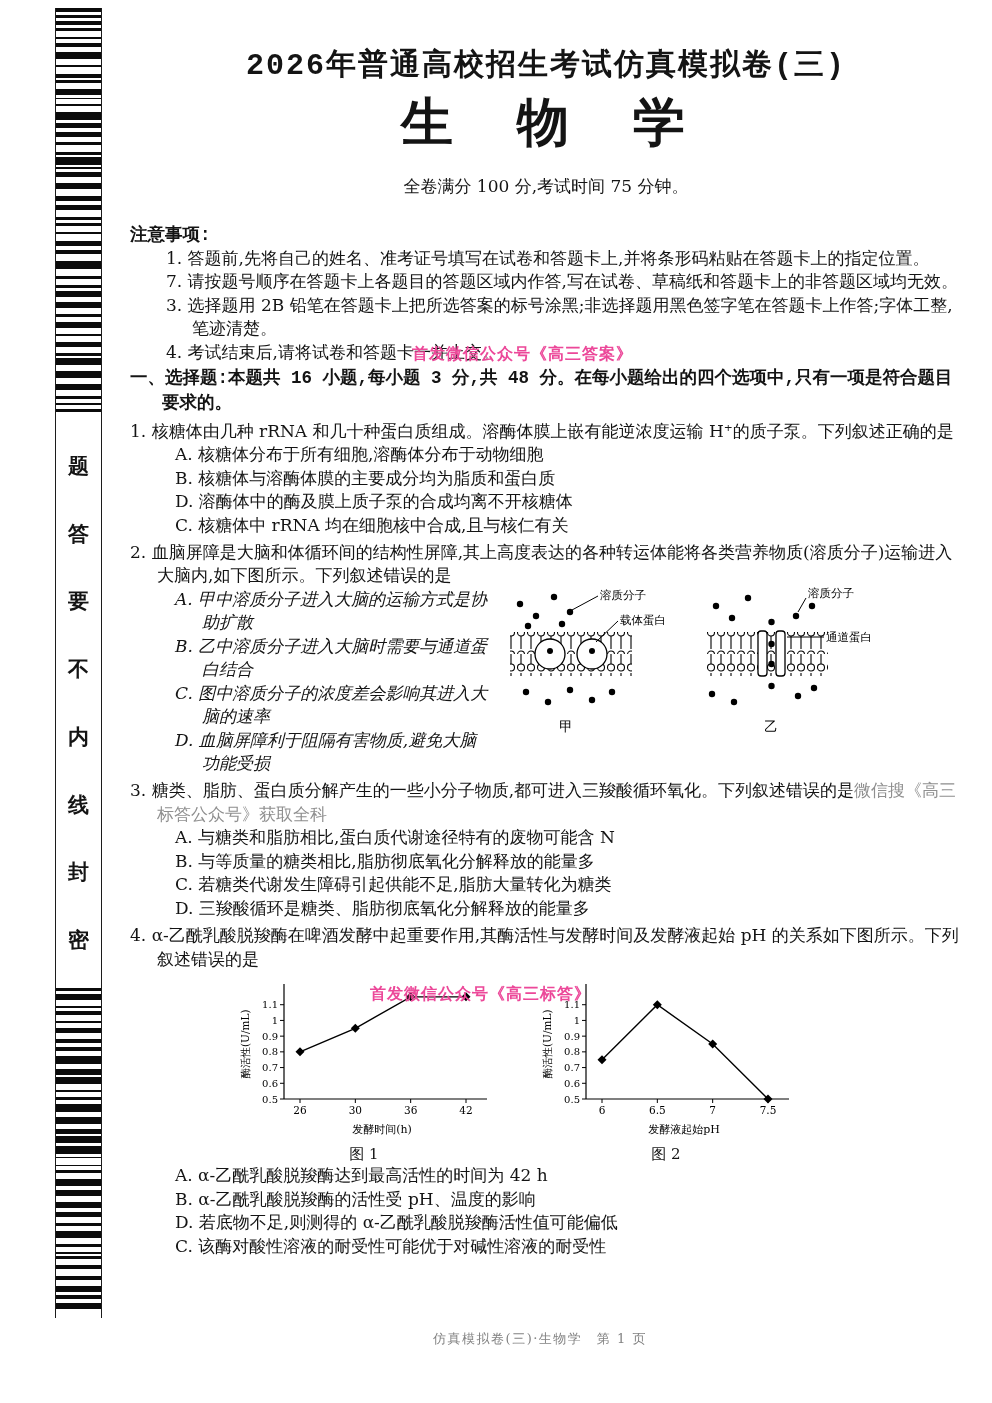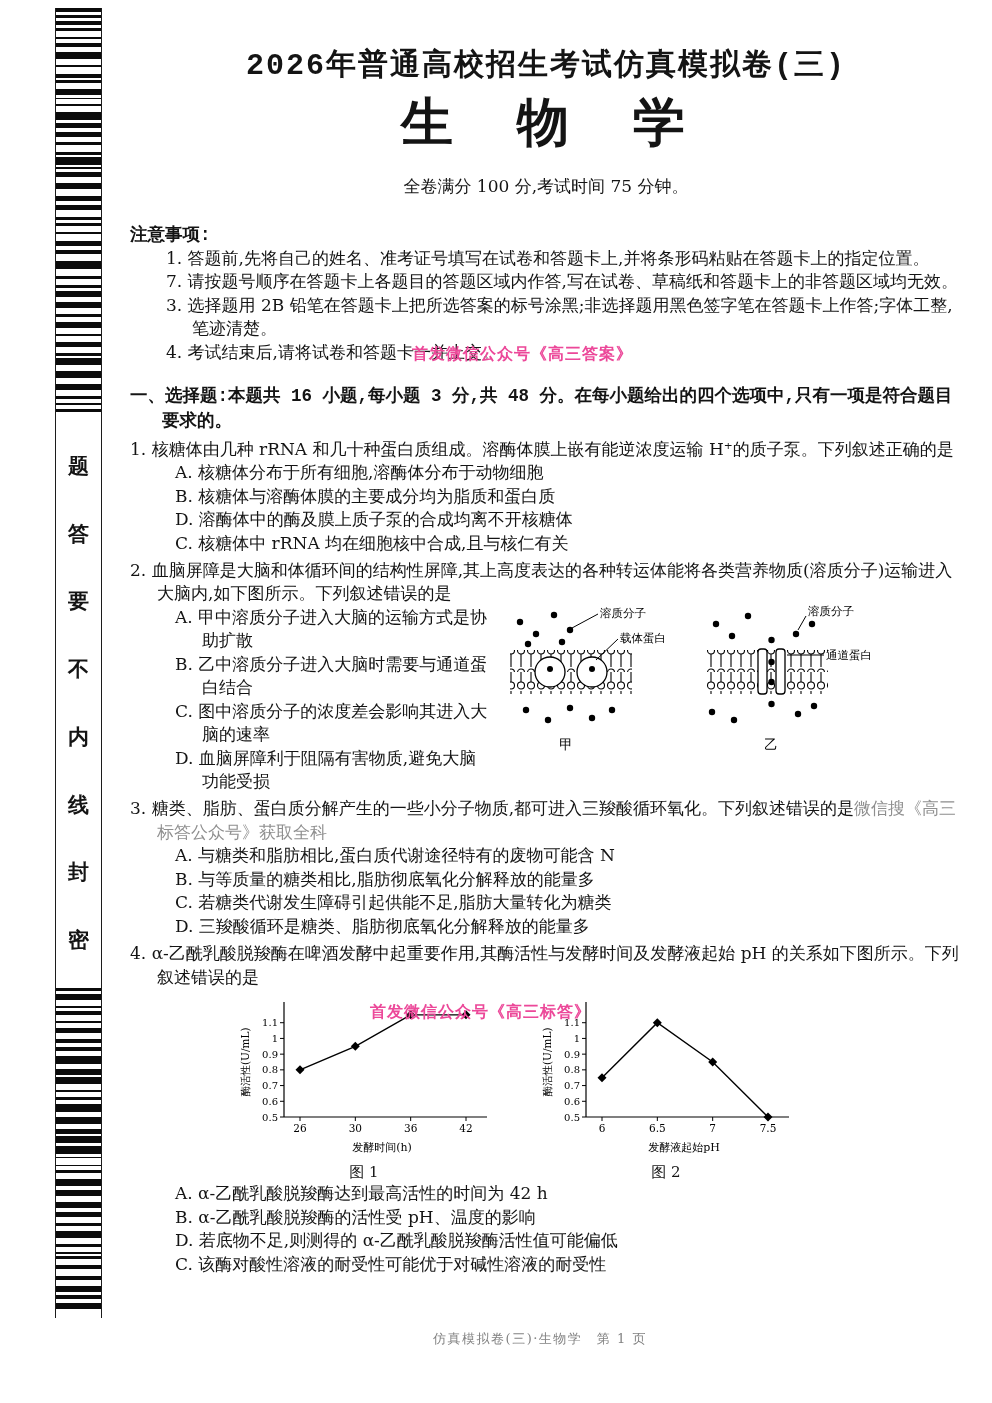--- a/index.html
+++ b/index.html
@@ -28,29 +28,29 @@
   
   .content { position:absolute; left:130px; top:0; width:832px; font-size:17px; line-height:1.38; }
   .title   { margin-top:46px; font-size:30px; text-align:center; letter-spacing:2px; }
   .subject { margin-top:4px; font-size:52px; text-align:center; letter-spacing:6px; }
   .info    { margin-top:12px; text-align:center; font-size:17px; }
 
   .notes { margin-top:24px; }
   .notes-heading { font-size:17.5px; }
   .note-item { margin-left:36px; padding-left:26px; text-indent:-26px; }
 
-  .section-heading { margin-top:20px; font-size:17.5px; padding-left:32px; text-indent:-32px; line-height:1.42; }
+  .section-heading { margin-top:2px; font-size:17.5px; padding-left:32px; text-indent:-32px; line-height:1.42; }
 
   .question { margin-top:4px; }
   .stem { padding-left:27px; text-indent:-27px; }
   .option { margin-left:45px; padding-left:27px; text-indent:-27px; }
   .gray-inline { color:#8f8f8f; }
 
   .q2-body { display:flex; gap:14px; margin-top:0; }
-  .q2-options { width:362px; flex:none; }
+  .q2-options { width:362px; flex:none;font-style:italic; }
   .q2-diagram { flex:none; margin-top:-4px; }
 
   .charts-row { position:relative; display:flex; gap:50px; padding-left:108px; margin-top:6px; }
   .chart-fig { display:flex; flex-direction:column; align-items:center; }
   .fig-caption { margin-top:2px; font-size:15px; text-align:center; }
 
   .wm-red { position:absolute; color:#ec4899; font-size:16px; font-weight:600; letter-spacing:1px; white-space:nowrap; z-index:5; }
   #wm1 { left:412px; top:344px; }
   #wm2 { left:240px; top:6px; }
 

